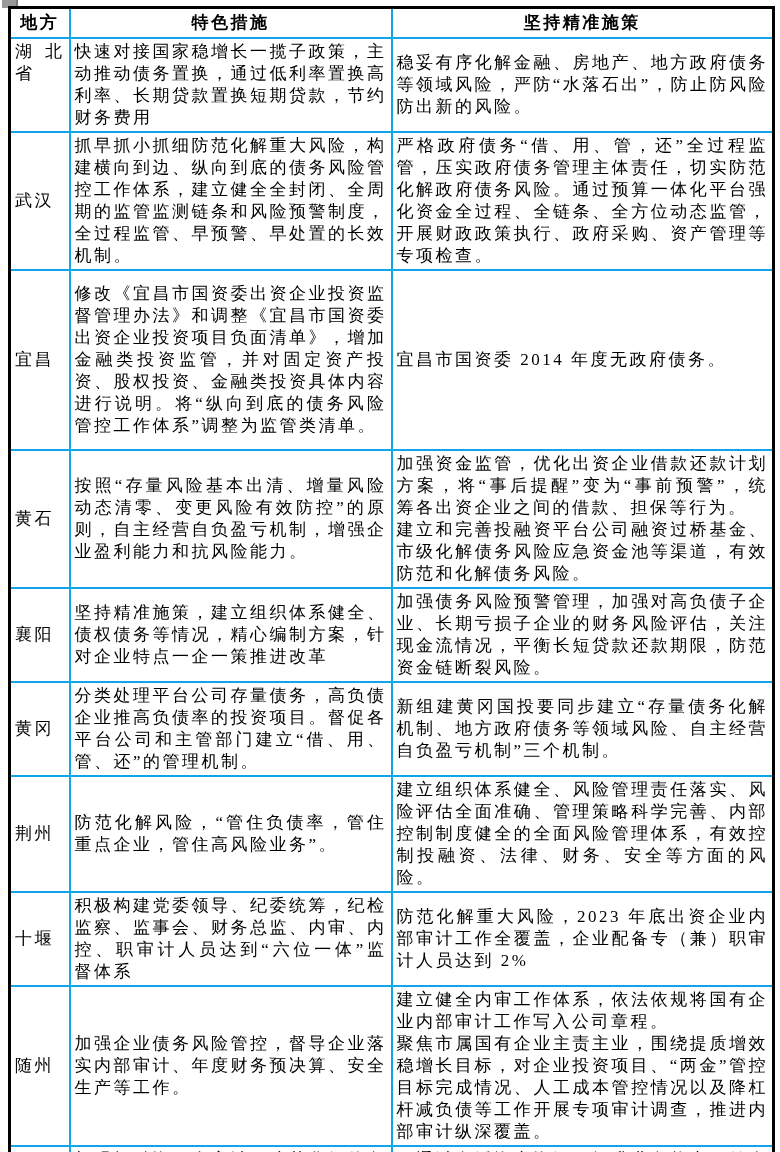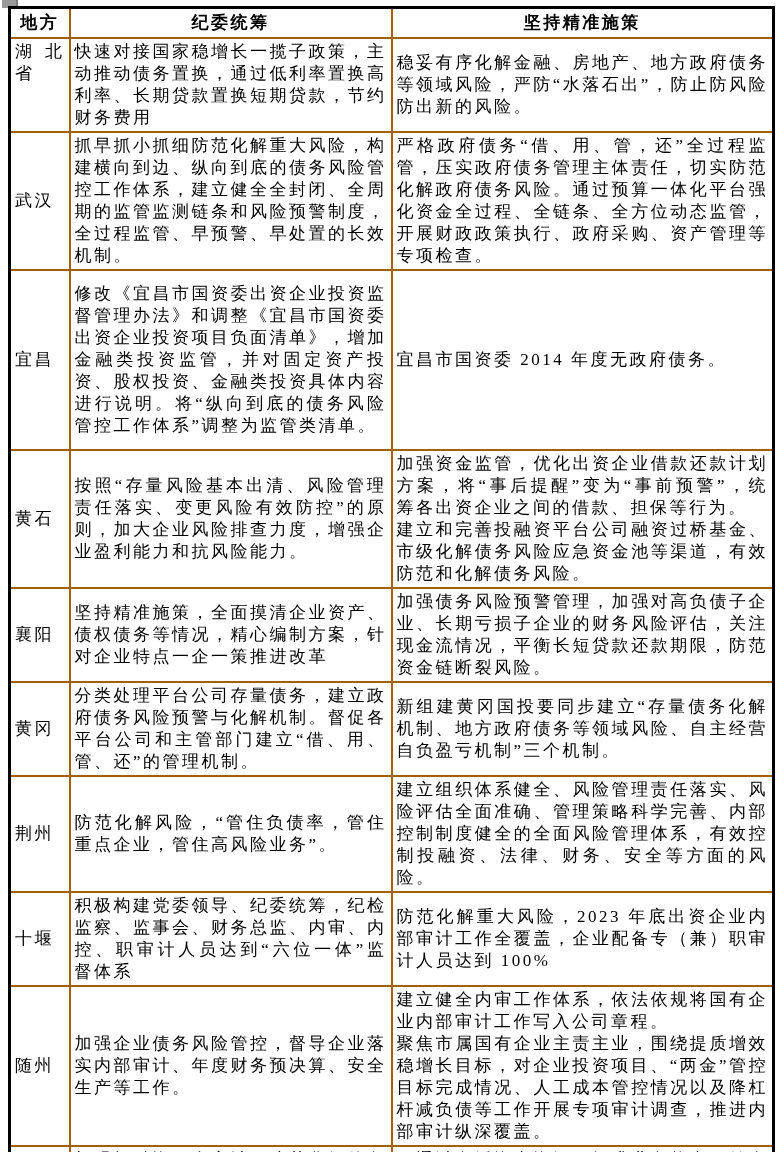--- a/index.html
+++ b/index.html
@@ -28,21 +28,21 @@
     position: absolute;
     left: 8px;
     top: 6px;
     width: 764px;
     border-collapse: collapse;
     table-layout: fixed;
     border: 3px solid #000000;
   }
   .policy-table th,
   .policy-table td {
-    border: 2px solid #a16207;
+    border: 2px solid #0ea5e9;
     padding: 2px 4px;
     font-size: 17px;
     line-height: 22px;
     letter-spacing: 2.5px;
     text-align: justify;
     vertical-align: middle;
     white-space: pre-wrap;
     word-break: break-all;
     overflow: hidden;
   }
@@ -70,21 +70,21 @@
 
 <table class="policy-table">
   <colgroup>
     <col class="c-place">
     <col class="c-meas">
     <col class="c-next">
   </colgroup>
   <thead>
     <tr style="height:30px;">
       <th>地方</th>
-      <th>纪委统筹</th>
+      <th>特色措施</th>
       <th>坚持精准施策</th>
     </tr>
   </thead>
   <tbody>
     <tr class="row-top" style="height:89px;">
       <td class="place-cell">湖北省</td>
       <td>快速对接国家稳增长一揽子政策，主动推动债务置换，通过低利率置换高利率、长期贷款置换短期贷款，节约财务费用</td>
       <td>稳妥有序化解金融、房地产、地方政府债务等领域风险，严防“水落石出”，防止防风险防出新的风险。</td>
     </tr>
     <tr style="height:123px;">
@@ -92,43 +92,43 @@
       <td>抓早抓小抓细防范化解重大风险，构建横向到边、纵向到底的债务风险管控工作体系，建立健全全封闭、全周期的监管监测链条和风险预警制度，全过程监管、早预警、早处置的长效机制。</td>
       <td>严格政府债务“借、用、管，还”全过程监管，压实政府债务管理主体责任，切实防范化解政府债务风险。通过预算一体化平台强化资金全过程、全链条、全方位动态监管，开展财政政策执行、政府采购、资产管理等专项检查。</td>
     </tr>
     <tr style="height:180px;">
       <td class="place-cell">宜昌</td>
       <td>修改《宜昌市国资委出资企业投资监督管理办法》和调整《宜昌市国资委出资企业投资项目负面清单》，增加金融类投资监管，并对固定资产投资、股权投资、金融类投资具体内容进行说明。将“纵向到底的债务风险管控工作体系”调整为监管类清单。</td>
       <td>宜昌市国资委 2014 年度无政府债务。</td>
     </tr>
     <tr style="height:132px;">
       <td class="place-cell">黄石</td>
-      <td>按照“存量风险基本出清、风险管理责任落实、变更风险有效防控”的原则，加大企业风险排查力度，增强企业盈利能力和抗风险能力。</td>
+      <td>按照“存量风险基本出清、增量风险动态清零、变更风险有效防控”的原则，自主经营自负盈亏机制，增强企业盈利能力和抗风险能力。</td>
       <td>加强资金监管，优化出资企业借款还款计划方案，将“事后提醒”变为“事前预警”，统筹各出资企业之间的借款、担保等行为。
 建立和完善投融资平台公司融资过桥基金、市级化解债务风险应急资金池等渠道，有效防范和化解债务风险。</td>
     </tr>
     <tr style="height:92px;">
       <td class="place-cell">襄阳</td>
-      <td>坚持精准施策，全面摸清企业资产、债权债务等情况，精心编制方案，针对企业特点一企一策推进改革</td>
+      <td>坚持精准施策，建立组织体系健全、债权债务等情况，精心编制方案，针对企业特点一企一策推进改革</td>
       <td>加强债务风险预警管理，加强对高负债子企业、长期亏损子企业的财务风险评估，关注现金流情况，平衡长短贷款还款期限，防范资金链断裂风险。</td>
     </tr>
     <tr style="height:88px;">
       <td class="place-cell">黄冈</td>
-      <td>分类处理平台公司存量债务，建立政府债务风险预警与化解机制。督促各平台公司和主管部门建立“借、用、管、还”的管理机制。</td>
+      <td>分类处理平台公司存量债务，高负债企业推高负债率的投资项目。督促各平台公司和主管部门建立“借、用、管、还”的管理机制。</td>
       <td>新组建黄冈国投要同步建立“存量债务化解机制、地方政府债务等领域风险、自主经营自负盈亏机制”三个机制。</td>
     </tr>
     <tr style="height:113px;">
       <td class="place-cell">荆州</td>
       <td>防范化解风险，“管住负债率，管住重点企业，管住高风险业务”。</td>
       <td>建立组织体系健全、风险管理责任落实、风险评估全面准确、管理策略科学完善、内部控制制度健全的全面风险管理体系，有效控制投融资、法律、财务、安全等方面的风险。</td>
     </tr>
     <tr style="height:93px;">
       <td class="place-cell">十堰</td>
       <td>积极构建党委领导、纪委统筹，纪检监察、监事会、财务总监、内审、内控、职审计人员达到“六位一体”监督体系</td>
-      <td>防范化解重大风险，2023 年底出资企业内部审计工作全覆盖，企业配备专（兼）职审计人员达到 100%</td>
+      <td>防范化解重大风险，2023 年底出资企业内部审计工作全覆盖，企业配备专（兼）职审计人员达到 2%</td>
     </tr>
     <tr style="height:154px;">
       <td class="place-cell">随州</td>
       <td>加强企业债务风险管控，督导企业落实内部审计、年度财务预决算、安全生产等工作。</td>
       <td>建立健全内审工作体系，依法依规将国有企业内部审计工作写入公司章程。
 聚焦市属国有企业主责主业，围绕提质增效稳增长目标，对企业投资项目、“两金”管控目标完成情况、人工成本管控情况以及降杠杆减负债等工作开展专项审计调查，推进内部审计纵深覆盖。</td>
     </tr>
     <tr style="height:45px;">
       <td class="place-cell">恩施</td>
       <td>加强投融资平台审计，防范化解债务风险</td>

